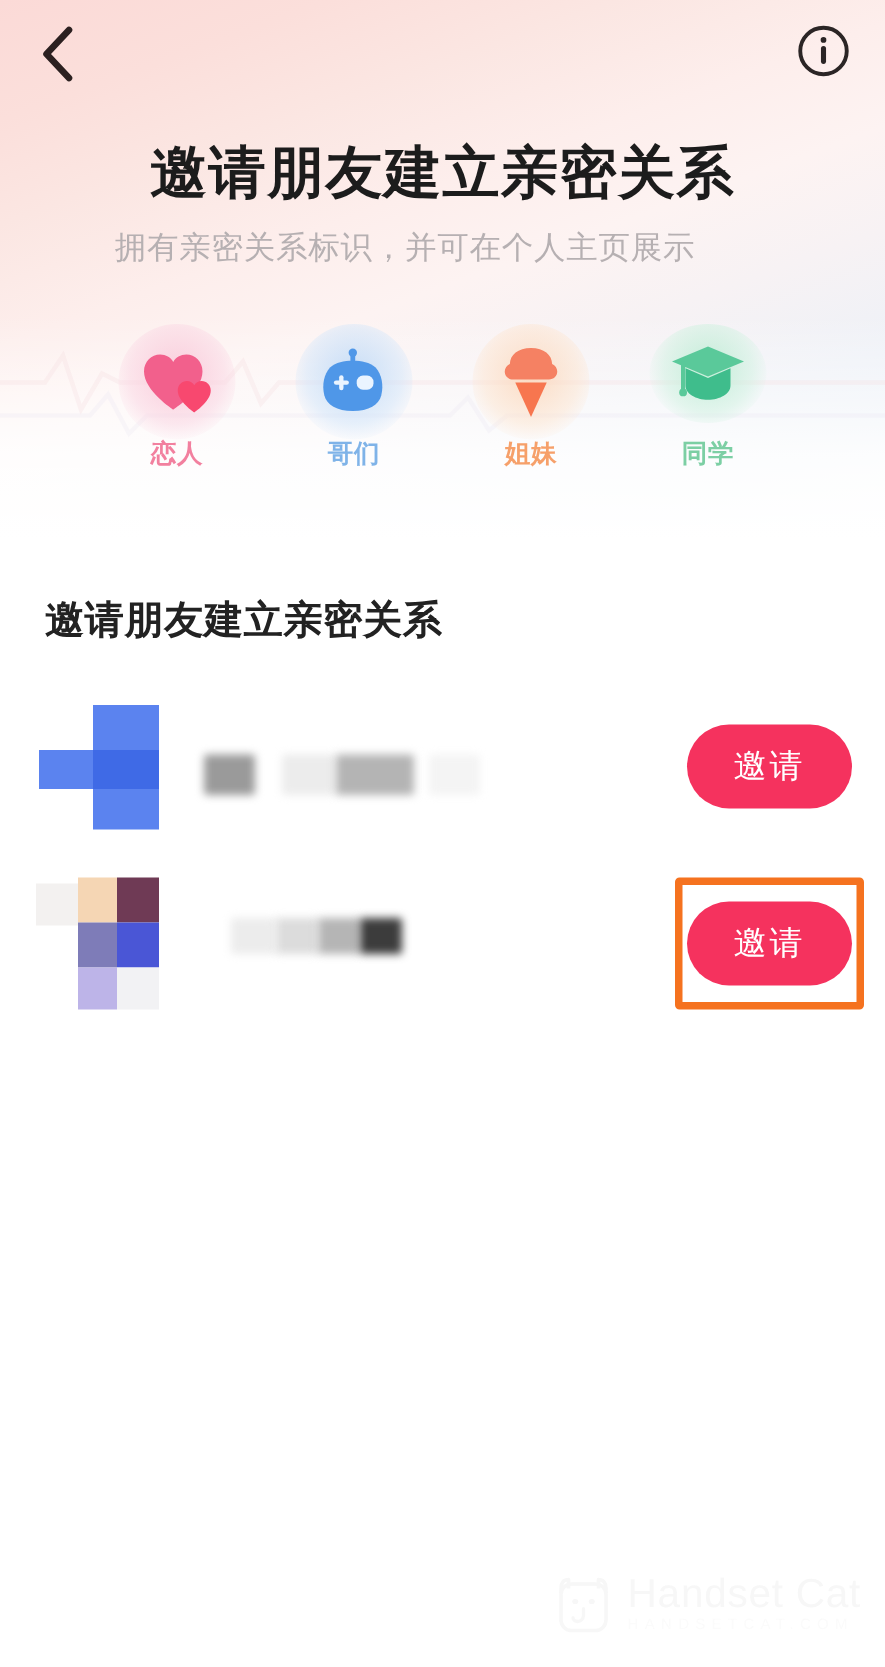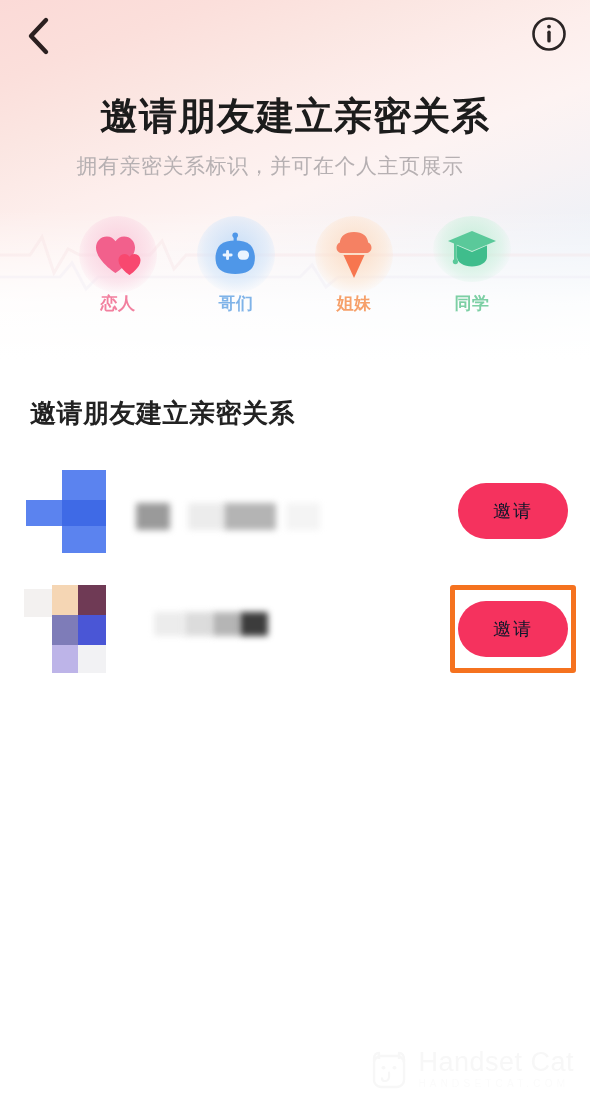--- a/index.html
+++ b/index.html
@@ -200,22 +200,22 @@
     border-radius: 2px;
     filter: blur(3px);
   }
 
   .invite-btn {
     flex: 0 0 auto;
     width: 110px;
     height: 56px;
     border-radius: 28px;
     background: #f5325e;
-    color: #0f172a;
-    font-size: 18px;
+    color: #ffffff;
+    font-size: 22px;
     font-weight: 500;
     letter-spacing: 2px;
     display: flex;
     align-items: center;
     justify-content: center;
     border: none;
     cursor: pointer;
     font-family: inherit;
   }
 

